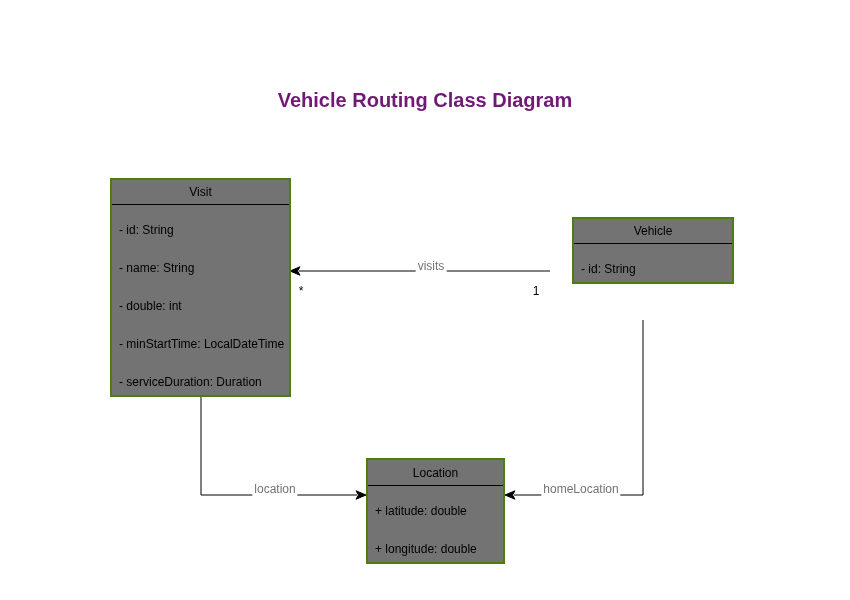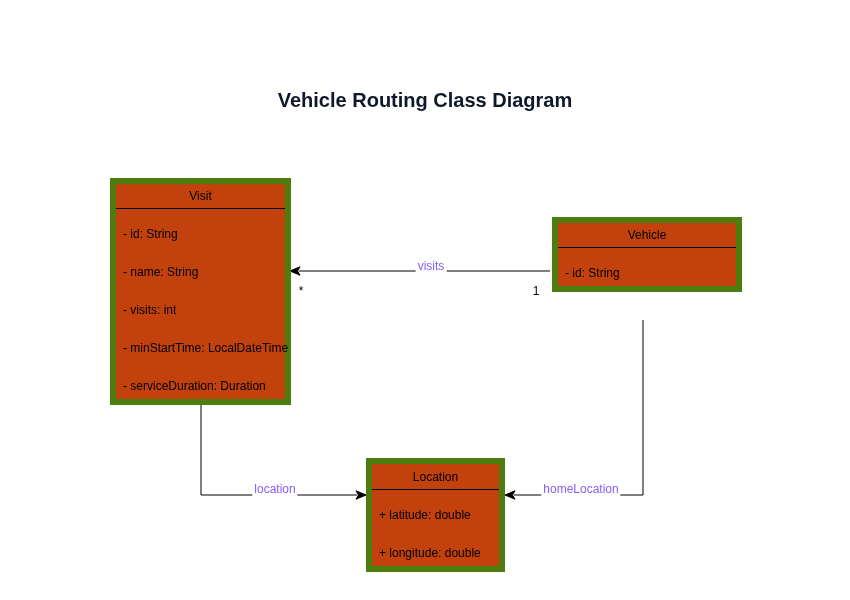--- a/index.html
+++ b/index.html
@@ -8,27 +8,27 @@
 
   .canvas { position: absolute; left: 0; top: 0; width: 850px; height: 600px; }
 
   .diagram-title {
     position: absolute;
     left: 0; right: 0;
     top: 89px;
     text-align: center;
     font-size: 20px;
     font-weight: bold;
-    color: #0f172a;
+    color: #701a75;
   }
 
   .uml-class {
     position: absolute;
-    background: #c2410c;
-    border: 6px solid #4d7c0f;
+    background: #737373;
+    border: 2px solid #4d7c0f;
   }
   .uml-class .class-header {
     height: 25px;
     border-bottom: 1px solid #000000;
     display: flex;
     align-items: center;
     justify-content: center;
     font-size: 12px;
     color: #000000;
   }
@@ -37,31 +37,31 @@
     display: flex;
     align-items: center;
     padding-left: 7px;
     font-size: 12px;
     color: #000000;
     white-space: nowrap;
     margin-top: 12px;
   }
 
   #visit-class    { left: 110px; top: 178px; width: 181px; }
-  #vehicle-class  { left: 552px; top: 217px; width: 190px; }
+  #vehicle-class  { left: 572px; top: 217px; width: 162px; }
   #location-class { left: 366px; top: 458px; width: 139px; }
   #location-class .class-header { height: 26px; }
 
   .edges-svg { position: absolute; left: 0; top: 0; width: 850px; height: 600px; pointer-events: none; }
 
   .edge-label {
     position: absolute;
     transform: translateX(-50%);
     font-size: 12px;
-    color: #8b5cf6;
+    color: #737373;
     background: #ffffff;
     padding: 0 2px;
     white-space: nowrap;
   }
   .mult-label {
     position: absolute;
     transform: translateX(-50%);
     font-size: 12px;
     color: #000000;
   }
@@ -82,21 +82,21 @@
     <path d="M366,495 L356,490.8 L358.5,495 L356,499.2 Z" fill="#000000" stroke="#000000" stroke-width="1"></path>
 
     <polyline points="643,320 643,495 514,495" fill="none" stroke="#000000" stroke-width="1"></polyline>
     <path d="M505,495 L515,490.8 L512.5,495 L515,499.2 Z" fill="#000000" stroke="#000000" stroke-width="1"></path>
   </svg>
 
   <div class="uml-class" id="visit-class">
     <div class="class-header">Visit</div>
     <div class="attr">- id: String</div>
     <div class="attr">- name: String</div>
-    <div class="attr">- visits: int</div>
+    <div class="attr">- double: int</div>
     <div class="attr">- minStartTime: LocalDateTime</div>
     <div class="attr">- serviceDuration: Duration</div>
   </div>
 
   <div class="uml-class" id="vehicle-class">
     <div class="class-header">Vehicle</div>
     <div class="attr">- id: String</div>
   </div>
 
   <div class="uml-class" id="location-class">

